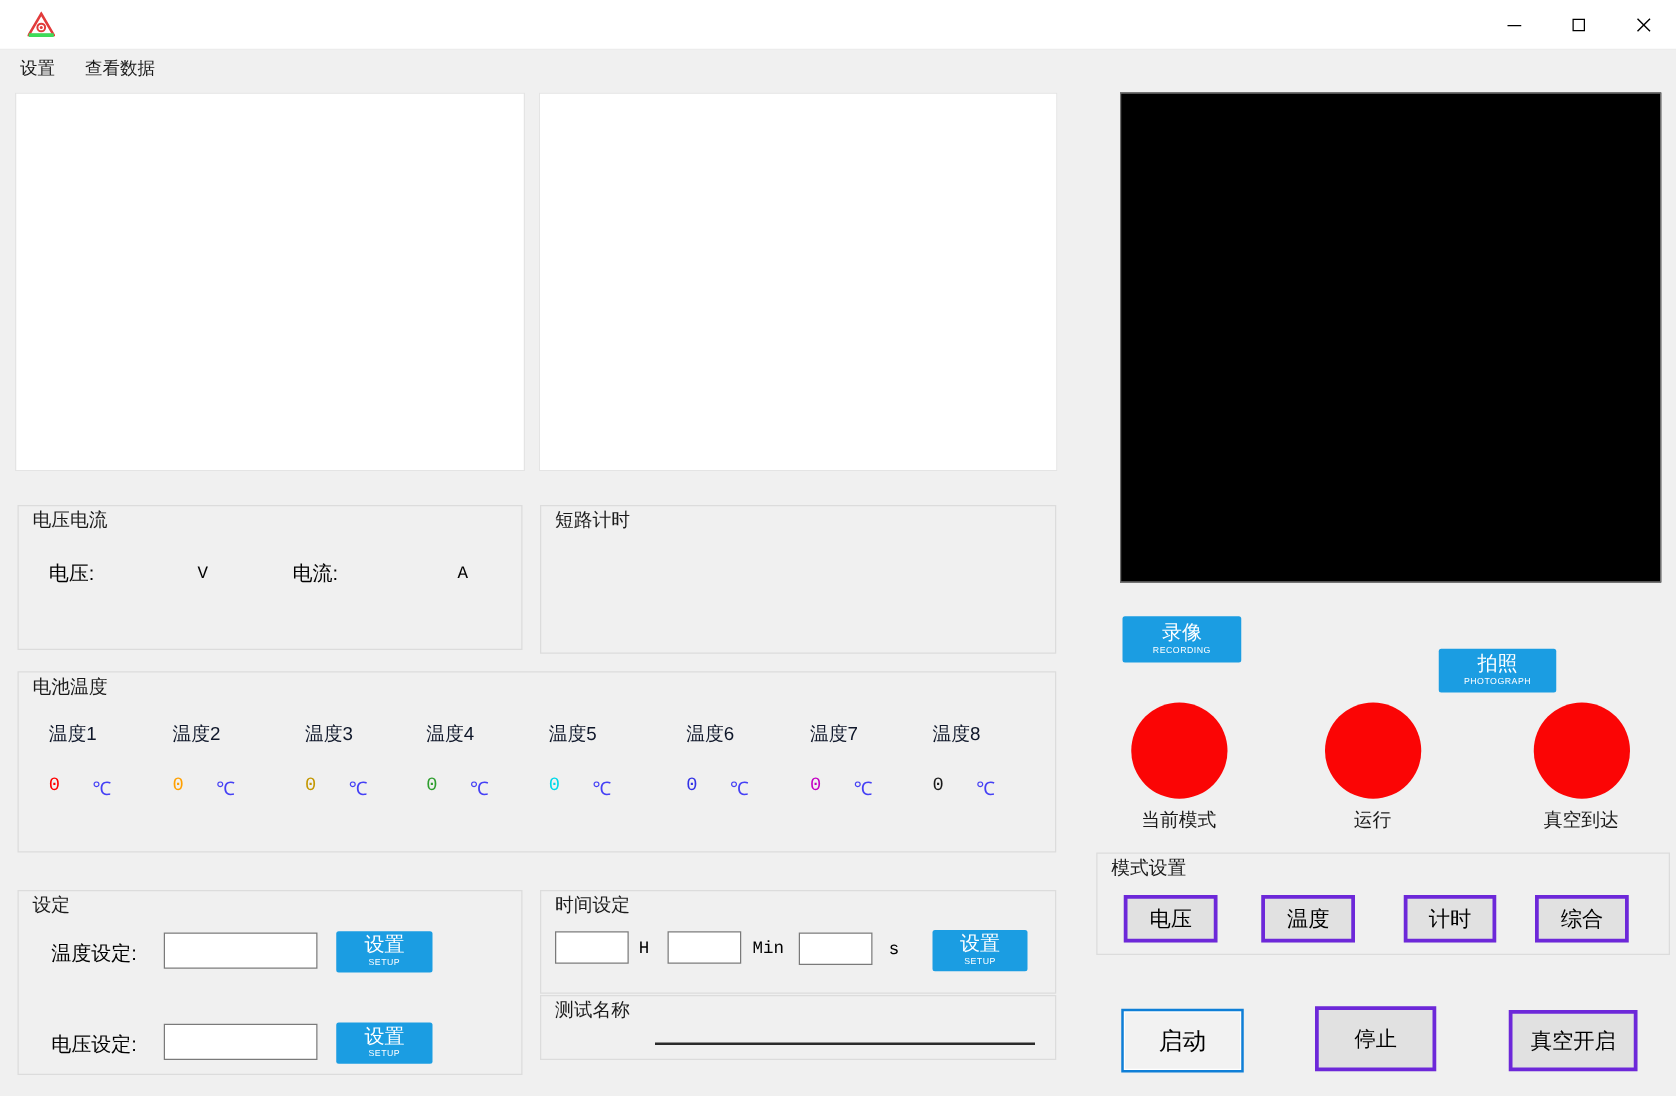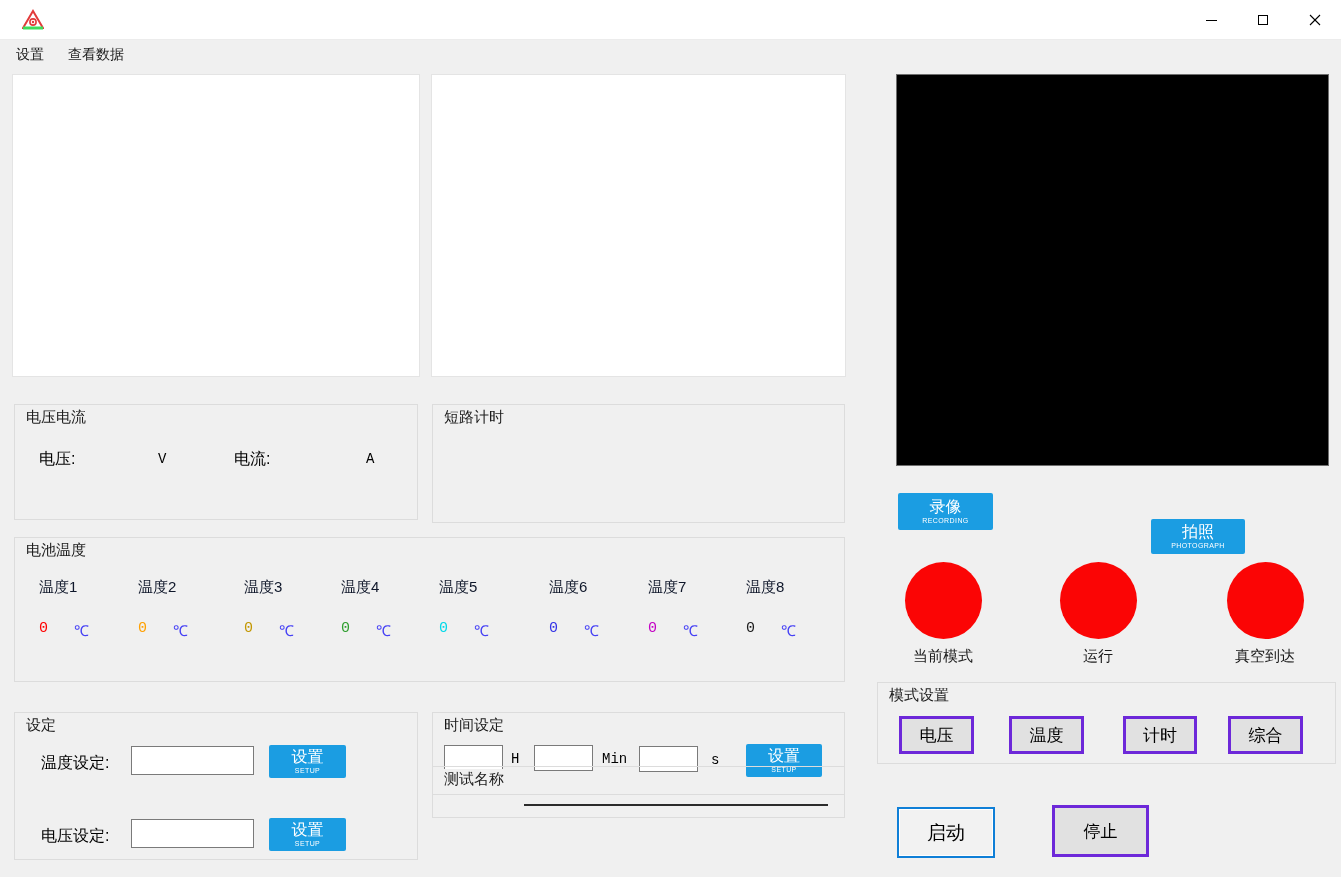--- a/index.html
+++ b/index.html
@@ -43,21 +43,21 @@
   .groupbox { position:absolute; border:1px solid #dcdcdc; }
   .groupbox > .g-title {
     position:absolute; top:-10px; left:7px; background:#f0f0f0;
     padding:0 4px; font-size:15px; color:#1a1a1a; white-space:nowrap; line-height:19px;margin-top:12px;
   }
   .g-vc { left:14px; top:404px; width:404px; height:116px; }
   .g-sc { left:432px; top:404px; width:413px; height:119px; }
   .g-bt { left:14px; top:537px; width:831px; height:145px; }
   .g-set { left:14px; top:712px; width:404px; height:148px; }
   .g-ts { left:432px; top:712px; width:413px; height:83px; }
-  .g-tn { left:432px; top:766px; width:413px; height:52px; }
+  .g-tn { left:432px; top:796px; width:413px; height:52px; }
   .g-ms { left:877px; top:682px; width:459px; height:82px; }
 
   .vc-row { position:absolute; left:0; top:44px; width:100%; font-size:16px; color:#000; }
   .vc-row .lbl { position:absolute; white-space:nowrap; }
   .unit { font-family:"Liberation Mono","DejaVu Sans Mono",monospace; font-size:14px; }
 
   
   .bt-ch { position:absolute; top:40px; width:100px; }
   .bt-ch .ch-label { font-size:15px; color:#0f172a; }
   .bt-ch .ch-vals { position:absolute; top:42px; left:0; display:flex; gap:26px;
@@ -270,14 +270,15 @@
   <div class="groupbox g-ms">
     <span class="g-title">模式设置</span>
     <button class="btn-gray" style="left:21px;top:33px;width:75px;height:38px">电压</button>
     <button class="btn-gray" style="left:131px;top:33px;width:75px;height:38px">温度</button>
     <button class="btn-gray" style="left:245px;top:33px;width:74px;height:38px">计时</button>
     <button class="btn-gray" style="left:350px;top:33px;width:75px;height:38px">综合</button>
   </div>
 
   <button class="btn-start" style="left: 897px; top: 807px; width: 98px; height: 51px; border-color: rgb(15, 127, 215);">启动</button>
   <button class="btn-gray btn-big" style="left:1052px;top:805px;width:97px;height:52px">停止</button>
+  <button class="btn-gray" style="left:1207px;top:808px;width:103px;height:49px">真空开启</button>
 
 </div>
 
 </body></html>

